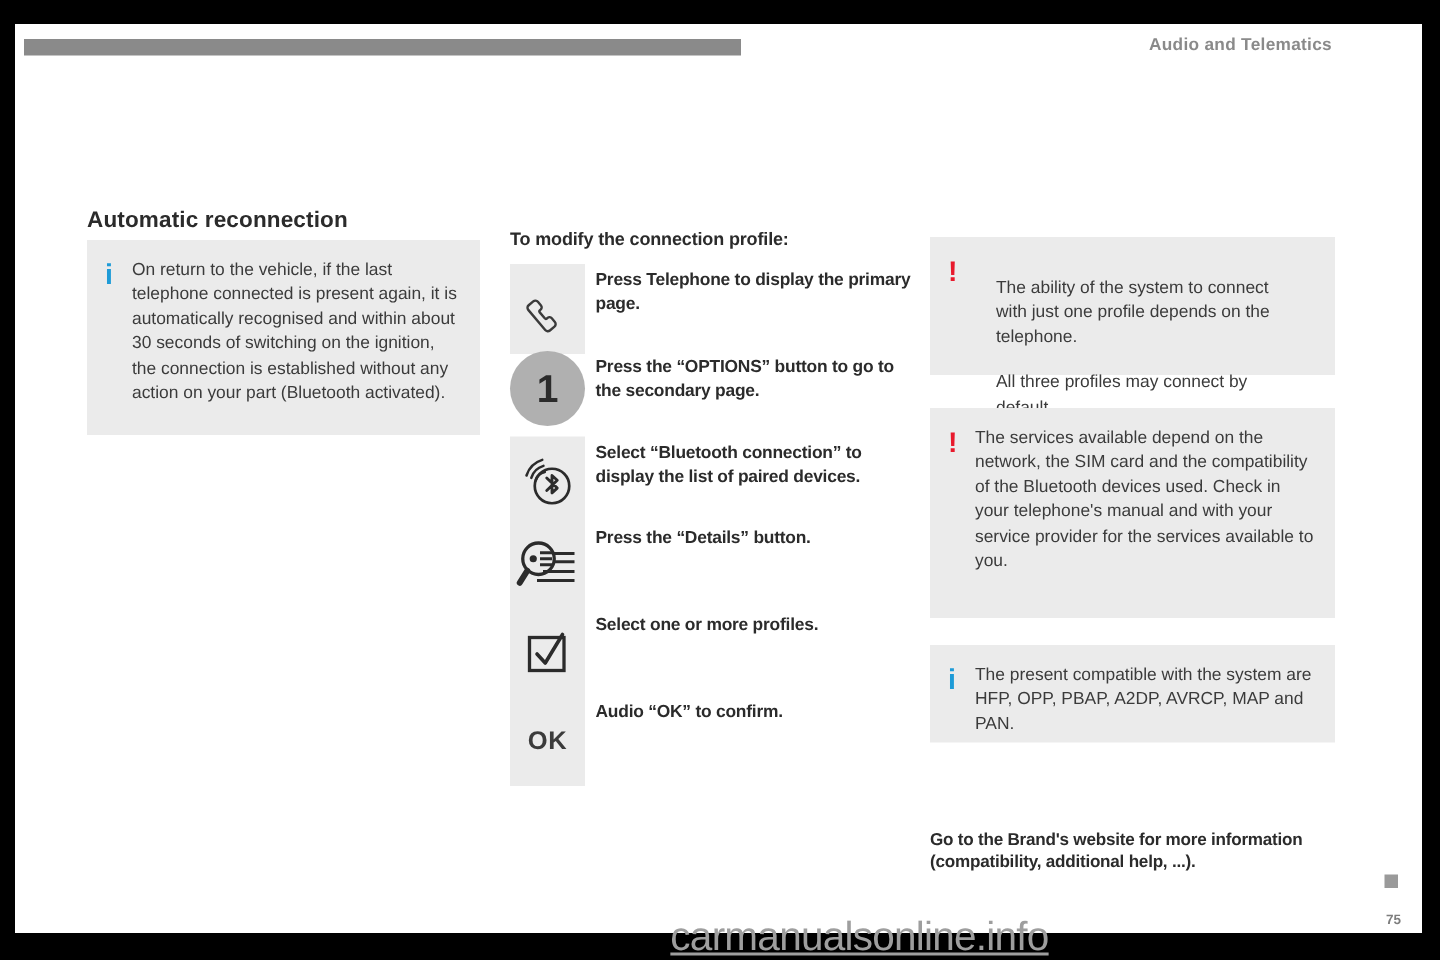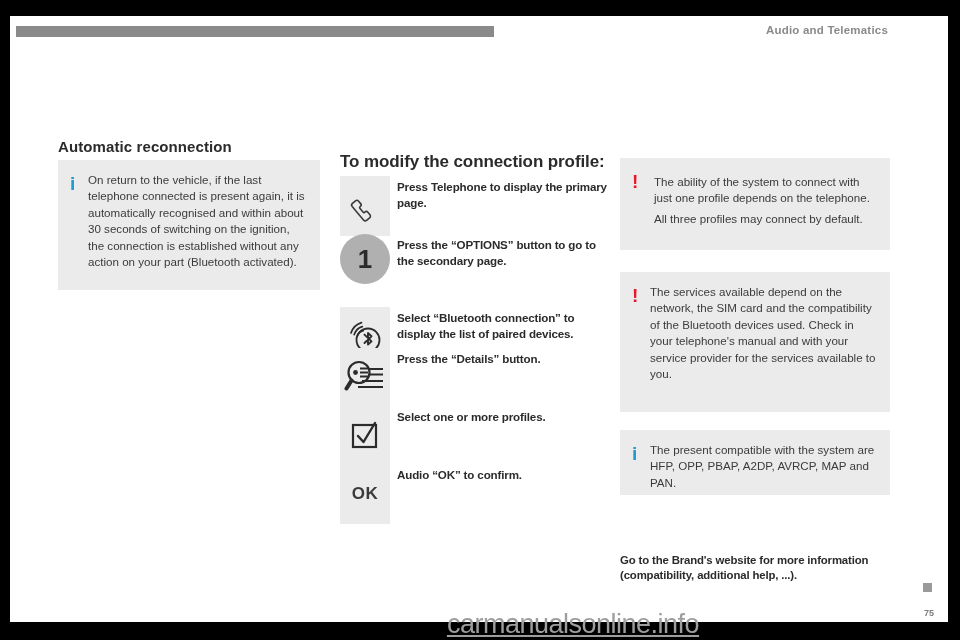--- a/index.html
+++ b/index.html
@@ -72,35 +72,35 @@
     line-height: 1;
     padding-top: 2px;
   }
   .note-icon.info { color: #1e9bd7; font-size: 19px; }
   .note-icon.warn { color: #e8192c; font-size: 19px; }
   .note-text {
     font-size: 11.6px;
     line-height: 16.4px;
     color: #3b3b3b;
   }
-  .note-text p { margin: 4px; }
+  .note-text p { margin: 14px; }
 
   
   #note-left { left: 58px; top: 160px; width: 262px; height: 130px; }
 
   
   #note-right-1 { left: 620px; top: 158px; width: 270px; height: 92px; }
   #note-right-2 { left: 620px; top: 272px; width: 270px; height: 140px; }
   #note-right-3 { left: 620px; top: 430px; width: 270px; height: 65px; }
 
   
   .col-mid-title {
     position: absolute;
     left: 340px; top: 152px;
-    font-size: 17px;
+    font-size: 12px;
     font-weight: bold;
     color: #2b2b2b;
     letter-spacing: -.1px;
   }
 
   .step {
     position: absolute;
     left: 340px;
     width: 275px;
     display: flex;
@@ -141,21 +141,21 @@
     padding-top: 3px;
     font-size: 11.6px;
     line-height: 15.5px;
     font-weight: bold;
     color: #2b2b2b;
     letter-spacing: -.15px;
   }
 
   #step-1 { top: 176px; }
   #step-2 { top: 234px; }
-  #step-3 { top: 307px; }
+  #step-3 { top: 291px; }
   #step-4 { top: 348px; }
   #step-5 { top: 406px; }
   #step-6 { top: 464px; }
 
   
   .footer-note {
     position: absolute;
     left: 620px; top: 553px;
     width: 280px;
     font-size: 11.4px;

